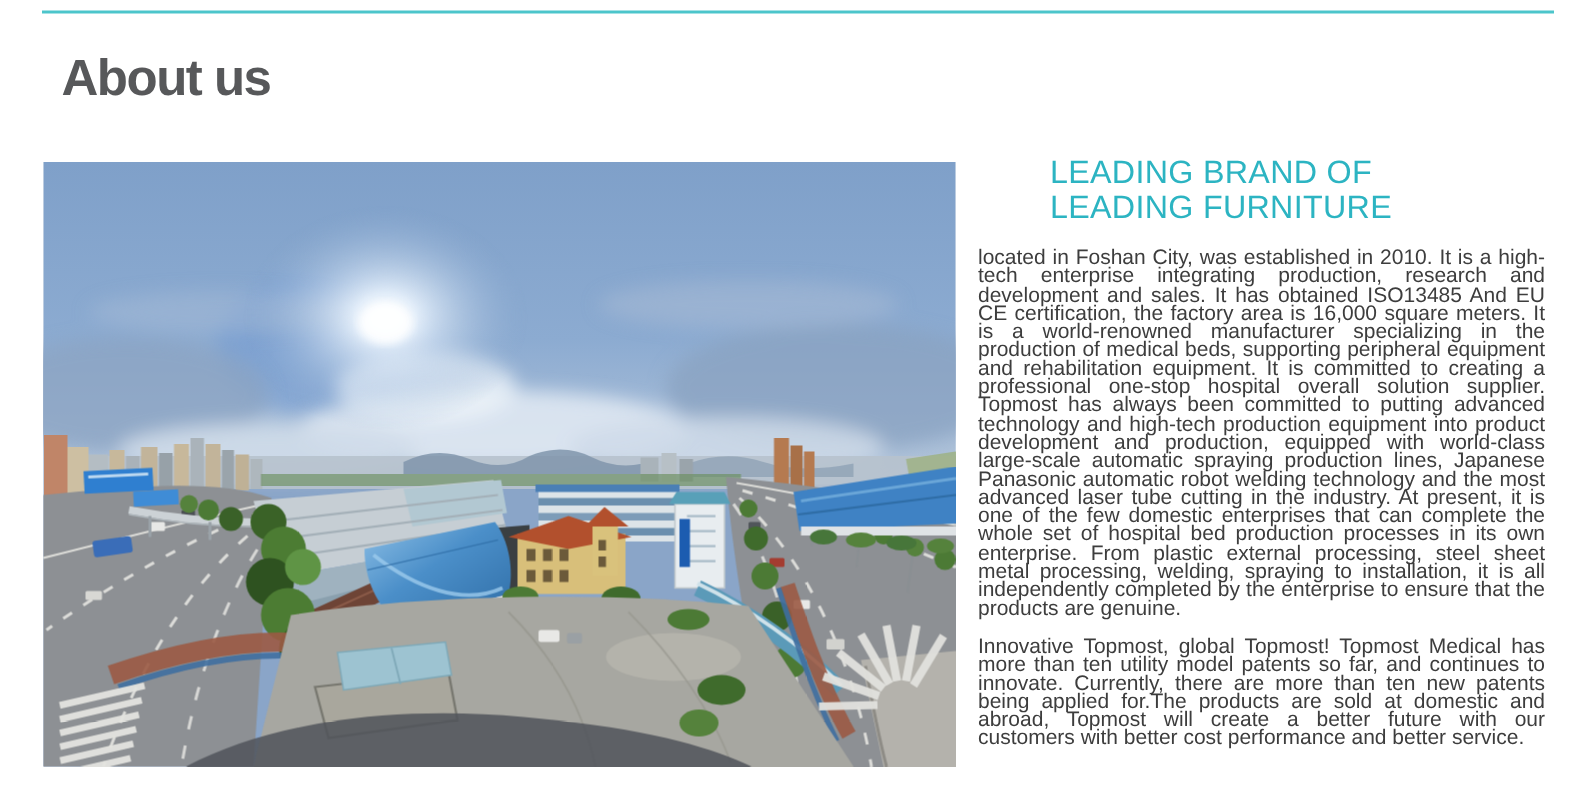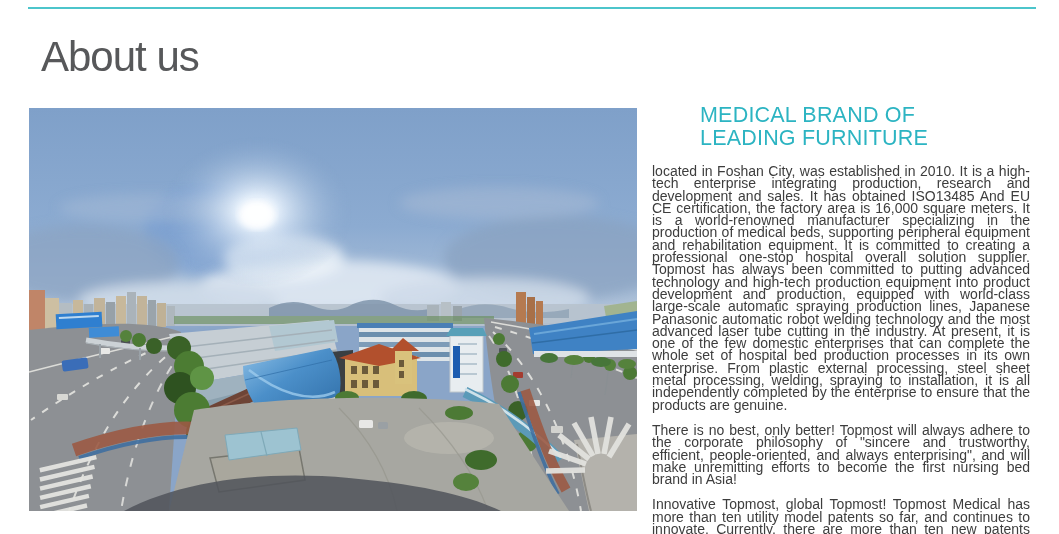--- a/index.html
+++ b/index.html
@@ -7,21 +7,21 @@
     width:1059px;height:534px;position:relative;overflow:hidden;
     background:#ffffff;
     font-family:"Liberation Sans", sans-serif;
   }
   .top-line{
     position:absolute;left:28px;top:7px;width:1008px;height:2px;
     background:#4cc5cb;
   }
   .page-title{
     position:absolute;left:41px;top:33px;
-    font-size:42px;font-weight:normal;color:#57585a;
+    font-size:34px;font-weight:bold;color:#57585a;
     letter-spacing:-1px;
   }
   .hero{
     position:absolute;left:29px;top:108px;width:608px;height:403px;
     overflow:hidden;background:#8aa5c8;
   }
   .hero svg{display:block;width:608px;height:403px;}
   .content{
     position:absolute;left:652px;top:104px;width:378px;
   }
@@ -301,21 +301,20 @@
         <path d="M569,346 L562,309"></path>
         <path d="M575,346 L582,309"></path>
         <path d="M580,349 L600,316"></path>
       </g>
     </g>
   </svg>
 </div>
 
 <div class="content">
   <div class="lead-heading">
-    <div>MEDICAL BRAND OF</div>
+    <div>LEADING BRAND OF</div>
     <div>LEADING FURNITURE</div>
   </div>
   <div class="body-text">
     <p>located in Foshan City, was established in 2010.  It is a high-tech enterprise integrating production, research and development and sales. It has obtained ISO13485 And EU CE certification, the  factory area is 16,000 square meters. It is a world-renowned manufacturer specializing in the production of medical beds, supporting peripheral equipment and rehabilitation equipment. It is committed to creating a professional one-stop hospital overall solution supplier. Topmost has always been committed to putting advanced technology and high-tech production equipment into product development and production, equipped with world-class large-scale automatic spraying production lines, Japanese Panasonic automatic robot welding technology and the most advanced laser tube cutting in the industry. At present, it is one of the few domestic enterprises that can complete the whole set of hospital bed production processes in its own enterprise. From plastic external processing, steel sheet metal processing, welding, spraying to installation, it is all independently completed by the enterprise to ensure that the products are genuine.</p>
-    <p>There is no best, only better! Topmost will always adhere to the corporate philosophy of "sincere and trustworthy, efficient, people-oriented, and always enterprising", and will make unremitting efforts to become the first nursing bed brand in Asia!</p>
     <p>Innovative Topmost, global Topmost! Topmost Medical has more than ten utility model patents so far, and continues to innovate. Currently, there are more than ten new patents being applied for.The products are sold at domestic  and abroad, Topmost will create a better future with our customers with better cost performance and better service.</p>
   </div>
 </div>
 
 </body></html>

